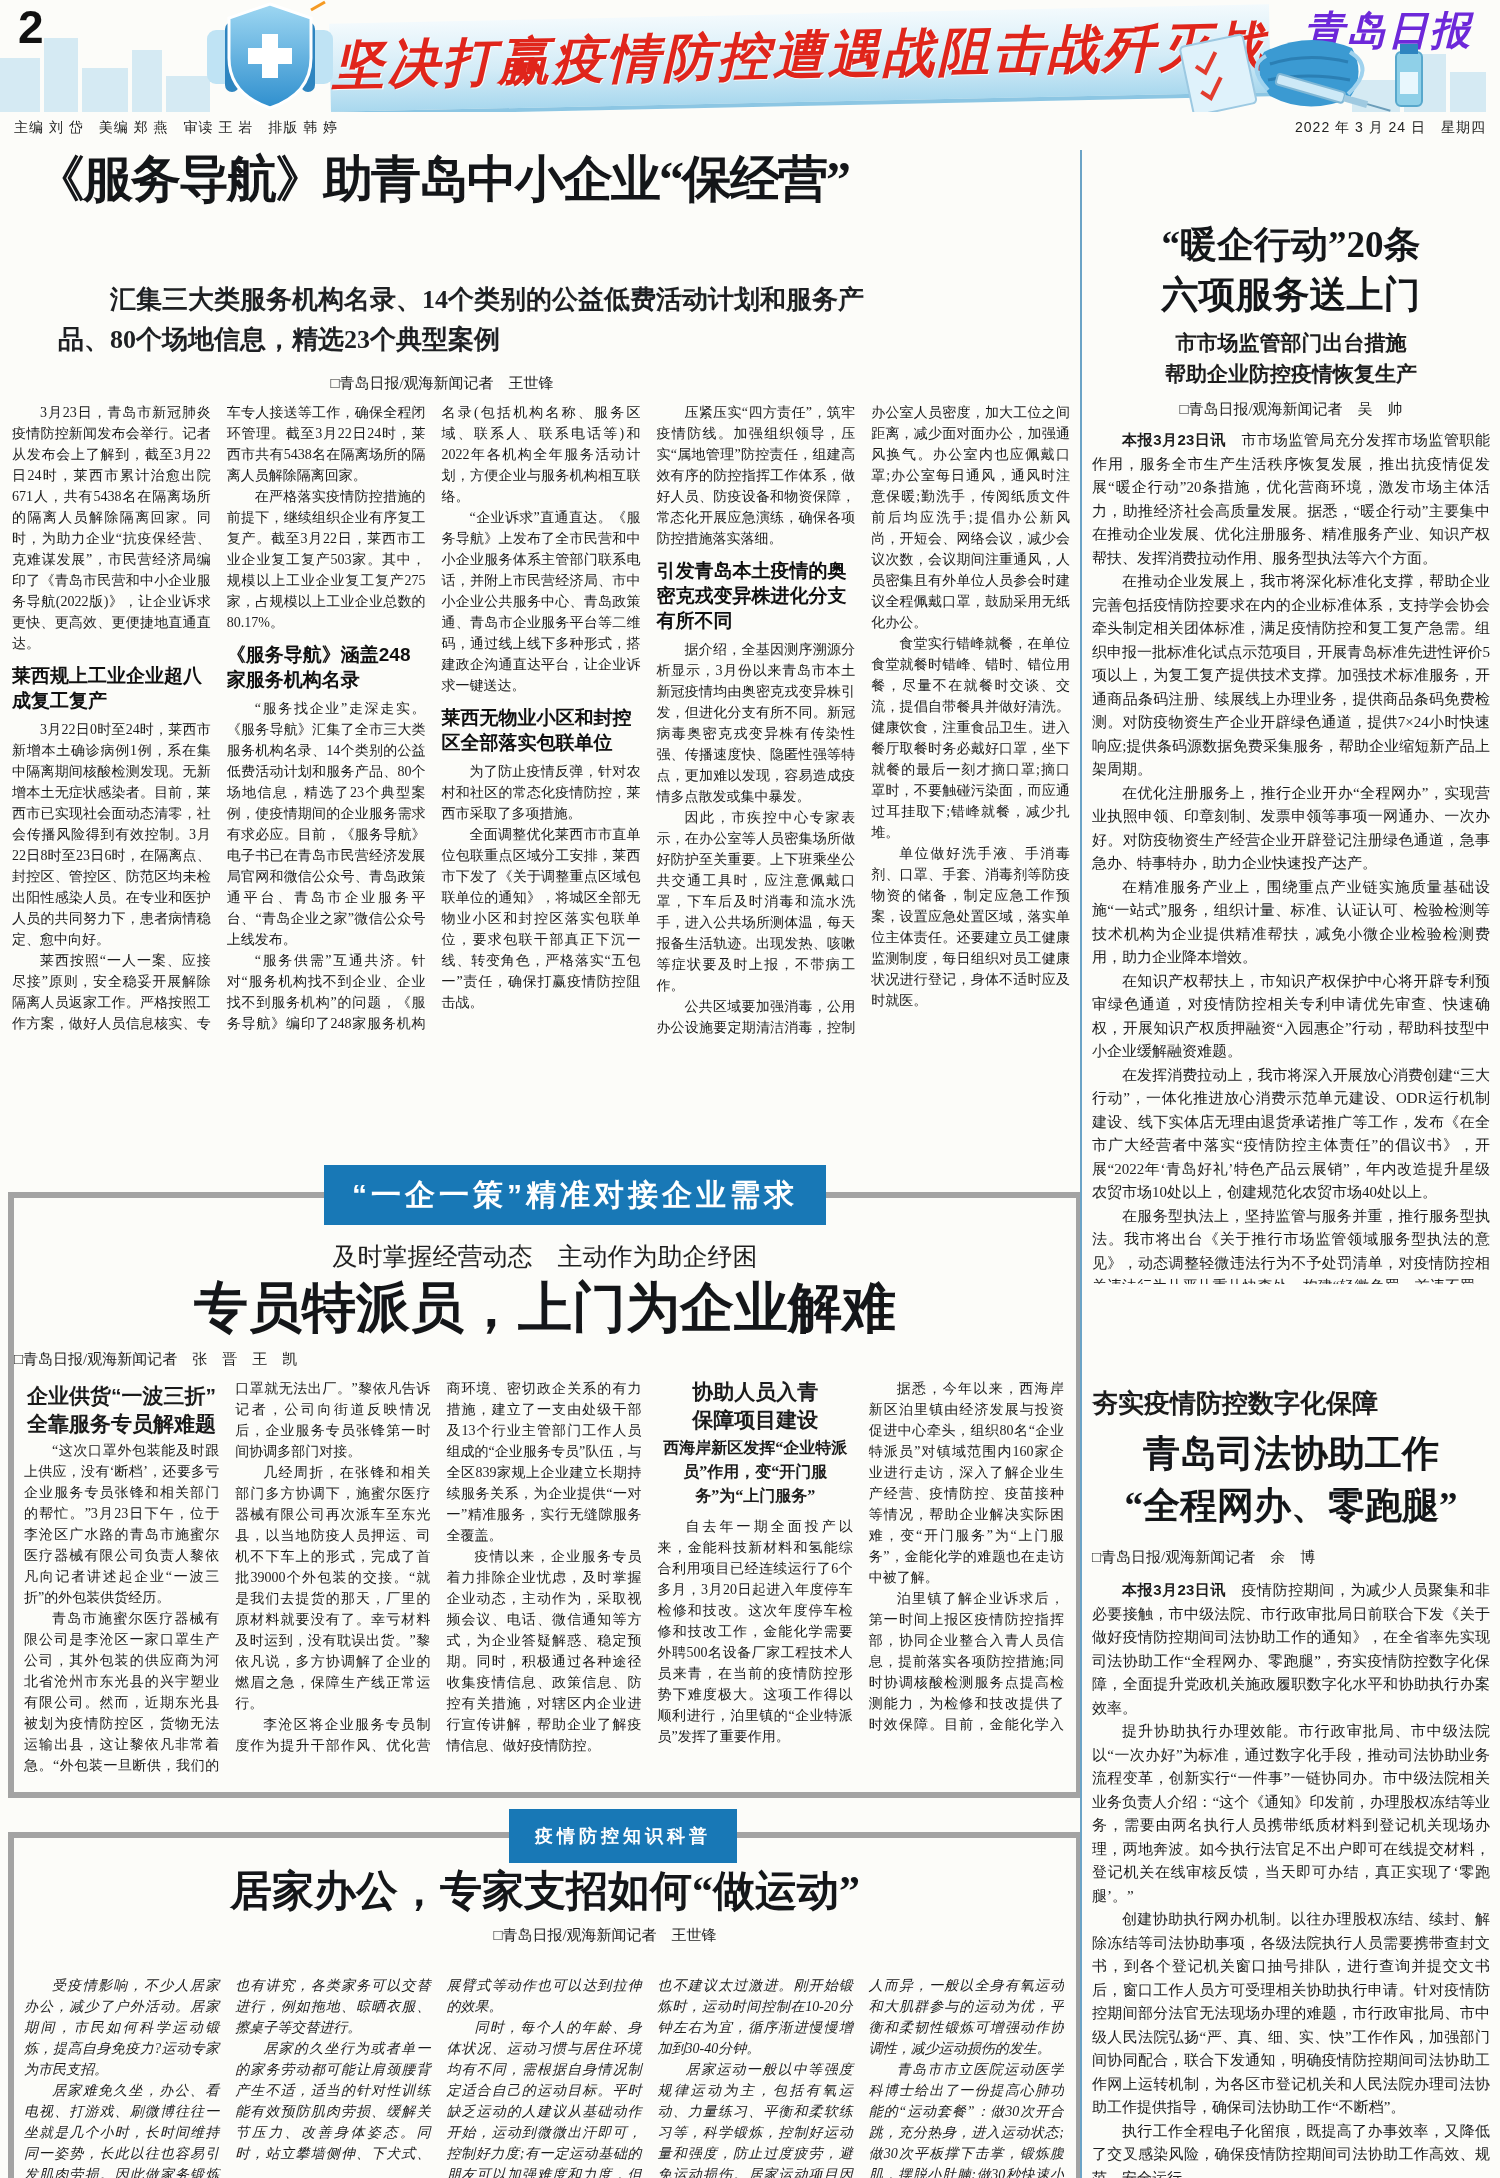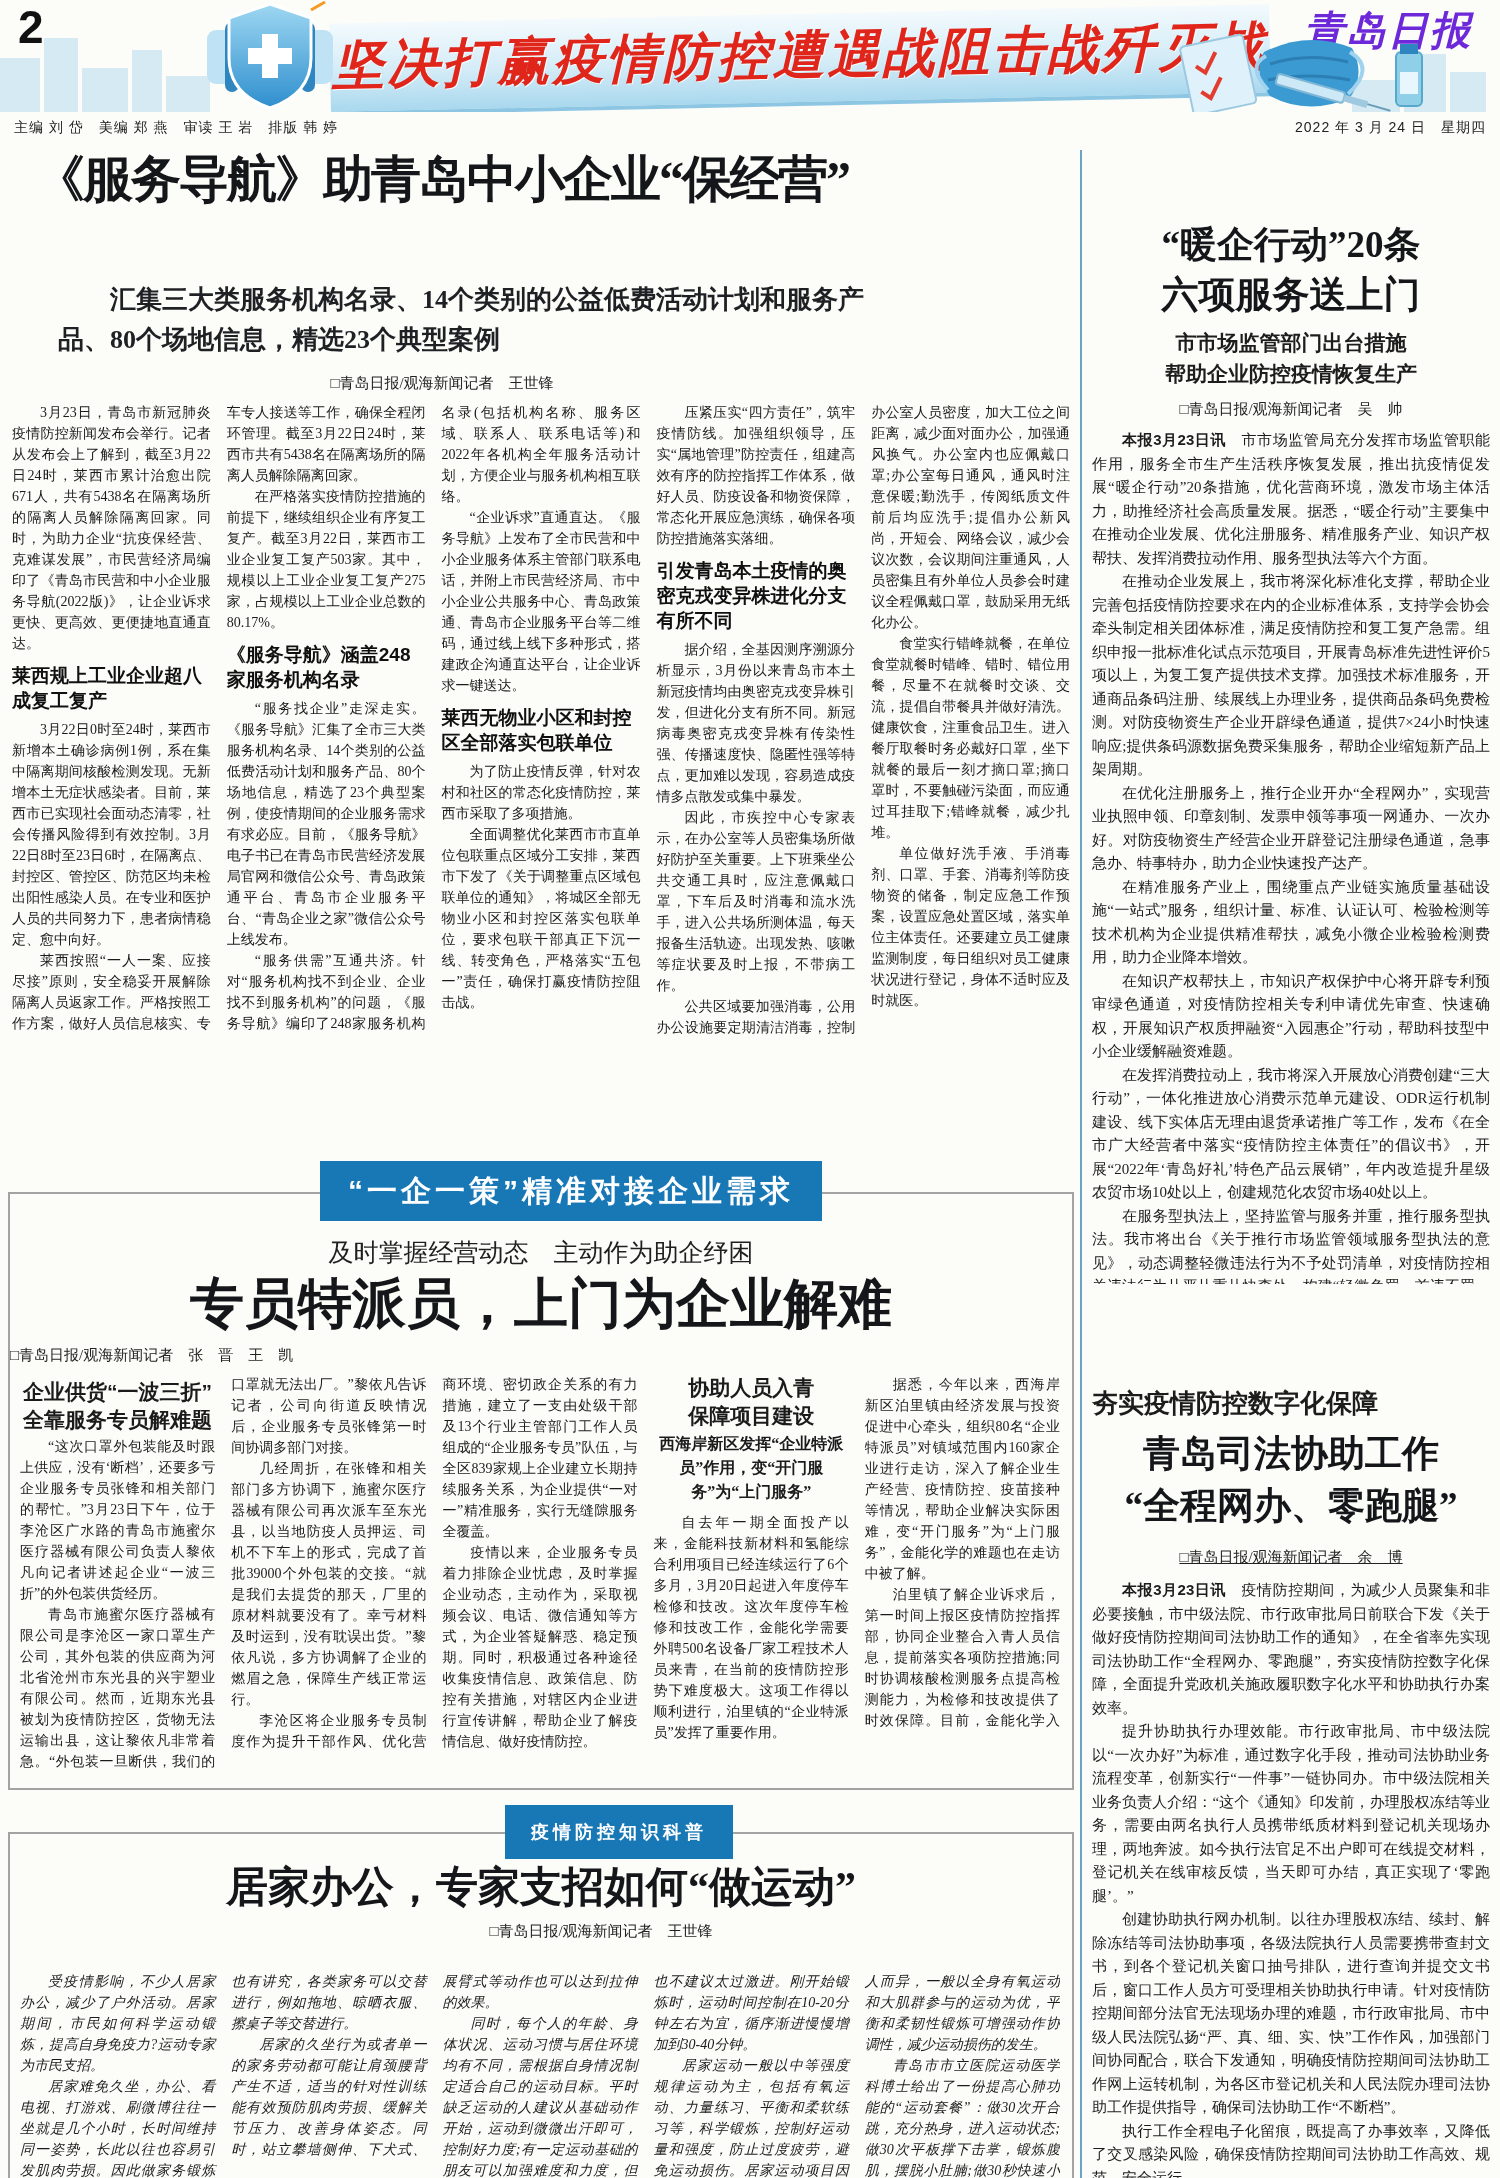--- a/index.html
+++ b/index.html
@@ -43,21 +43,21 @@
   .cols-lead{position:absolute;left:0;top:256px;width:1058px;height:636px;column-count:5;}
   .cols .flow-p{margin:0;text-indent:2em;}
   .cols .flow-h{margin:9px 0 6px;font:700 19px/25px "Liberation Sans",sans-serif;
         color:#101010;text-indent:0;text-align:left;break-inside:avoid;}
   .cols .flow-hc{margin:4px 0 2px;font:700 21px/28px "Liberation Sans",sans-serif;
         text-align:center;white-space:pre-line;text-indent:0;break-inside:avoid;}
   .cols .flow-dek{margin:2px 0 8px;font:700 16px/24px "Liberation Serif",serif;
         text-align:center;text-indent:0;break-inside:avoid;}
 
   
-  .boxed{position:absolute;left:8px;border:2px solid #a3a3a3;background:transparent;}
+  .boxed{position:absolute;left:8px;border:6px solid #a3a3a3;background:transparent;}
   .feature{top:1192px;width:1062px;height:594px;}
   .science{top:1832px;width:1062px;height:346px;border-bottom:none;}
   .box-banner{position:absolute;background:#1878b6;color:#fff;
         font:700 30px/36px "Liberation Sans",sans-serif;letter-spacing:4px;padding:12px 28px;}
   .feature .box-banner{left:310px;top:-33px;}
   .science .box-banner{left:495px;top:-29px;font-size:18px;line-height:34px;padding:10px 26px;}
   .kicker{position:absolute;left:0;width:100%;text-align:center;
         font:400 25px/30px "Liberation Serif",serif;color:#1f1f1f;}
   .feature .kicker{top:44px;}
   .feature h2{position:absolute;left:0;top:78px;width:100%;margin:0;text-align:center;
@@ -78,21 +78,21 @@
         font:700 21px/31px "Liberation Serif",serif;color:#1d1d1d;}
   .sb-byline1{position:absolute;left:0;top:248px;width:100%;text-align:center;}
   .sb-body{font:15px/23.5px "Liberation Serif",serif;text-align:justify;overflow:hidden;}
   .sb-body p{margin:0;text-indent:2em;}
   .sb-body strong{font-family:"Liberation Sans",sans-serif;font-weight:700;}
   .sb-body1{position:absolute;left:0;top:278px;width:100%;height:856px;}
   .sb-kicker{position:absolute;left:0;top:1238px;width:100%;text-align:left;
         font:700 26px/32px "Liberation Serif",serif;}
   .sb-h2{position:absolute;left:0;top:1278px;width:100%;margin:0;text-align:center;white-space:pre-line;
         font:900 37px/52px "Liberation Serif",serif;color:#141619;}
-  .sb-byline2{position:absolute;left:0;top:1396px;width:100%;text-align:center;text-decoration:underline;}
+  .sb-byline2{position:absolute;left:0;top:1396px;width:100%;}
   .sb-body2{position:absolute;left:0;top:1428px;width:100%;height:600px;}
 </style>
 </head>
 <body>
 
 <div class="paper">
 
   <header class="banner">
     <div class="skyline">
       <span class="sk1"></span>

